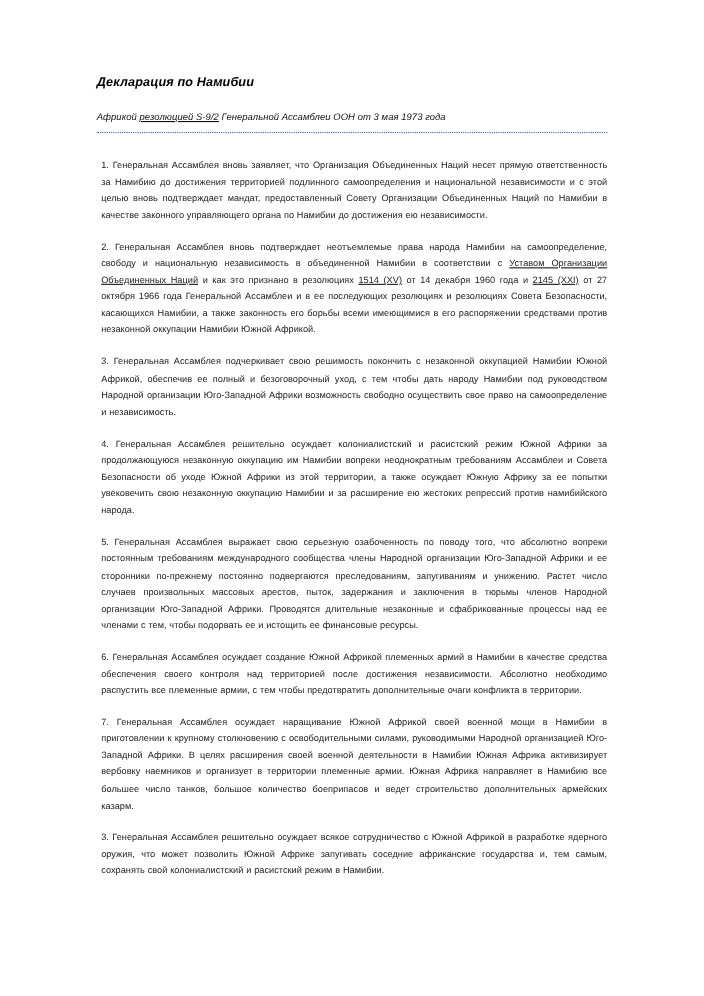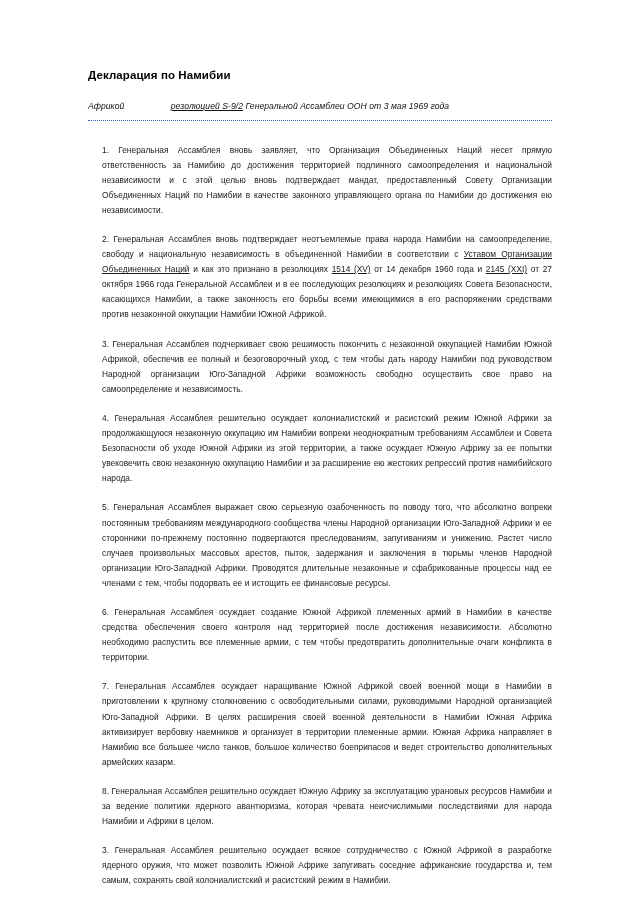--- a/index.html
+++ b/index.html
@@ -23,76 +23,75 @@
     padding: 68px 88px 0 88px;
     position: relative;
   }
   .doc-title {
     font-size: 11.5px;
     font-weight: bold;
     line-height: 1.3;
     letter-spacing: .1px;
     margin: 0 0 18px 0;
     color: #000000;
+    font-style: italic;
   }
   .doc-subtitle {
     font-size: 8.6px;
     font-style: italic;
     line-height: 1.35;
     margin: 0 0 7px 0;
     color: #111111;
     letter-spacing: .05px;
   }
   .doc-subtitle .ref-link {
     color: #111111;
     cursor: pointer;
-    margin-left: 44px;
   }
   .rule {
     height: 0;
     border: 0;
     border-top: 1.4px dotted #3a5fc8;
     margin: 0 0 22px 0;
     width: 100%;
   }
   .body-text {
     font-size: 8.35px;
     line-height: 15.1px;
     text-align: justify;
     text-justify: inter-word;
-    margin: 0 0 14px 14px;
+    margin: 0 0 14px 4px;
     color: #1a1a1a;
     letter-spacing: .02px;
     word-spacing: .2px;
   }
   .body-text:last-of-type {
     margin-bottom: 0;
   }
   .ref-link {
     text-decoration: underline;
     color: #1a1a1a;
     cursor: pointer;
   }
 </style>
 </head>
 <body>
 
 <div class="page">
 
   <h1 class="doc-title">Декларация по Намибии</h1>
 
-  <p class="doc-subtitle"><span>Африкой </span><a class="ref-link">резолюцией S-9/2</a><span> Генеральной Ассамблеи ООН от 3 мая 1969 года</span></p>
+  <p class="doc-subtitle"><span>Африкой </span><a class="ref-link">резолюцией S-9/2</a><span> Генеральной Ассамблеи ООН от 3 мая 1973 года</span></p>
 
   <hr class="rule" style="border-top-color: rgb(58, 95, 200);">
 
   <p class="body-text">1. Генеральная Ассамблея вновь заявляет, что Организация Объединенных Наций несет прямую ответственность за Намибию до достижения территорией подлинного самоопределения и национальной независимости и с этой целью вновь подтверждает мандат, предоставленный Совету Организации Объединенных Наций по Намибии в качестве законного управляющего органа по Намибии до достижения ею независимости.</p>
 
   <p class="body-text"><span>2. Генеральная Ассамблея вновь подтверждает неотъемлемые права народа Намибии на самоопределение, свободу и национальную независимость в объединенной Намибии в соответствии с </span><a class="ref-link">Уставом Организации Объединенных Наций</a><span> и как это признано в резолюциях </span><a class="ref-link">1514 (XV)</a><span> от 14 декабря 1960 года и </span><a class="ref-link">2145 (XXI)</a><span> от 27 октября 1966 года Генеральной Ассамблеи и в ее последующих резолюциях и резолюциях Совета Безопасности, касающихся Намибии, а также законность его борьбы всеми имеющимися в его распоряжении средствами против незаконной оккупации Намибии Южной Африкой.</span></p>
 
   <p class="body-text">3. Генеральная Ассамблея подчеркивает свою решимость покончить с незаконной оккупацией Намибии Южной Африкой, обеспечив ее полный и безоговорочный уход, с тем чтобы дать народу Намибии под руководством Народной организации Юго-Западной Африки возможность свободно осуществить свое право на самоопределение и независимость.</p>
   <p class="body-text">4. Генеральная Ассамблея решительно осуждает колониалистский и расистский режим Южной Африки за продолжающуюся незаконную оккупацию им Намибии вопреки неоднократным требованиям Ассамблеи и Совета Безопасности об уходе Южной Африки из этой территории, а также осуждает Южную Африку за ее попытки увековечить свою незаконную оккупацию Намибии и за расширение ею жестоких репрессий против намибийского народа.</p>
   <p class="body-text">5. Генеральная Ассамблея выражает свою серьезную озабоченность по поводу того, что абсолютно вопреки постоянным требованиям международного сообщества члены Народной организации Юго-Западной Африки и ее сторонники по-прежнему постоянно подвергаются преследованиям, запугиваниям и унижению. Растет число случаев произвольных массовых арестов, пыток, задержания и заключения в тюрьмы членов Народной организации Юго-Западной Африки. Проводятся длительные незаконные и сфабрикованные процессы над ее членами с тем, чтобы подорвать ее и истощить ее финансовые ресурсы.</p>
   <p class="body-text">6. Генеральная Ассамблея осуждает создание Южной Африкой племенных армий в Намибии в качестве средства обеспечения своего контроля над территорией после достижения независимости. Абсолютно необходимо распустить все племенные армии, с тем чтобы предотвратить дополнительные очаги конфликта в территории.</p>
   <p class="body-text">7. Генеральная Ассамблея осуждает наращивание Южной Африкой своей военной мощи в Намибии в приготовлении к крупному столкновению с освободительными силами, руководимыми Народной организацией Юго-Западной Африки. В целях расширения своей военной деятельности в Намибии Южная Африка активизирует вербовку наемников и организует в территории племенные армии. Южная Африка направляет в Намибию все большее число танков, большое количество боеприпасов и ведет строительство дополнительных армейских казарм.</p>
-  <p class="body-text">8. Генеральная Ассамблея решительно осуждает Южную Африку за эксплуатацию урановых ресурсов Намибии и за ведение политики ядерного авантюризма, которая чревата неисчислимыми последствиями для народа Намибии и Африки в целом.</p>
   <p class="body-text">3. Генеральная Ассамблея решительно осуждает всякое сотрудничество с Южной Африкой в разработке ядерного оружия, что может позволить Южной Африке запугивать соседние африканские государства и, тем самым, сохранять свой колониалистский и расистский режим в Намибии.</p>
 
 </div>
 
 </body></html>

